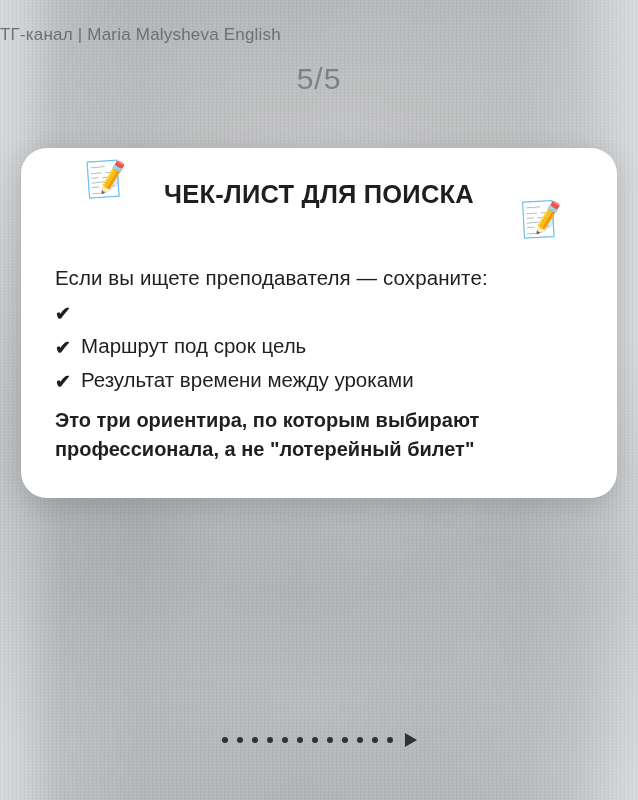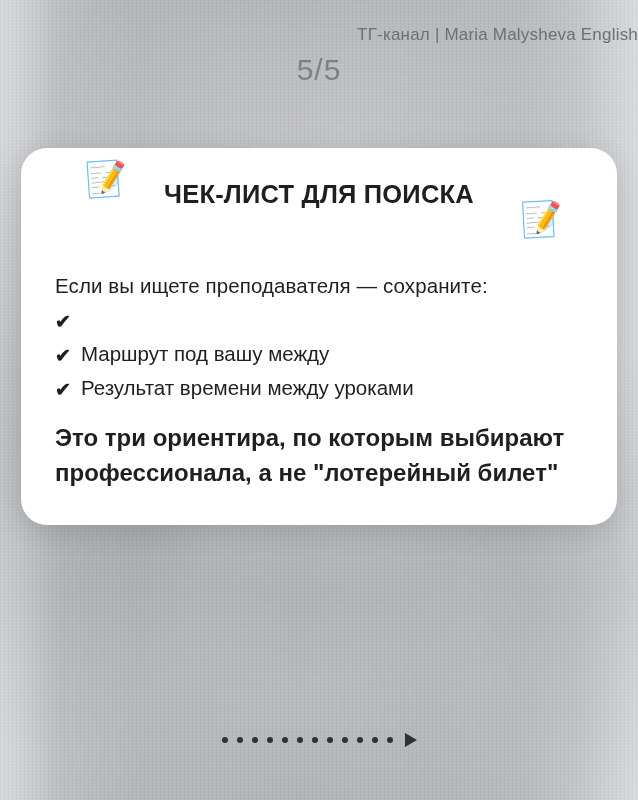--- a/index.html
+++ b/index.html
@@ -41,29 +41,29 @@
       repeating-linear-gradient(0deg, rgba(255,255,255,.5) 0px, rgba(255,255,255,.5) 1px, rgba(0,0,0,0) 1px, rgba(0,0,0,0) 3px),
       repeating-linear-gradient(90deg, rgba(0,0,0,.35) 0px, rgba(0,0,0,.35) 1px, rgba(0,0,0,0) 1px, rgba(0,0,0,0) 4px);
   }
 
   .content { position: relative; z-index: 2; }
 
   
   .channel {
     position: absolute;
     top: 25px; left: 0; right: 0;
-    text-align: right;
+    text-align: left;
     font-size: 17px;
     letter-spacing: .2px;
     color: #6d7072;
     font-weight: 400;
   }
   .counter {
     position: absolute;
-    top: 53px; left: 0; right: 0;
+    top: 62px; left: 0; right: 0;
     text-align: center;
     font-size: 30px;
     color: #7e8184;
     font-weight: 400;
     letter-spacing: 1px;
   }
 
   
   .card {
     position: absolute;
@@ -92,21 +92,21 @@
   .emoji {
     position: absolute;
     font-size: 34px;
     line-height: 1;
     user-select: none;
   }
   .emoji-left { left: 30px; top: -16px; transform: rotate(-4deg); }
   .emoji-right { right: 20px; top: 24px; transform: rotate(-3deg); }
 
   .lead {
-    margin-top: 22px;
+    margin-top: 14px;
     font-size: 20.5px;
     color: #1d1f21;
     font-weight: 400;
     letter-spacing: .1px;
   }
 
   .checklist {
     margin-top: 8px;
     list-style: none;
   }
@@ -121,22 +121,22 @@
   }
   .check {
     font-size: 19px;
     color: #1d1f21;
     font-weight: 700;
     flex: 0 0 auto;
     transform: translateY(1px);
   }
 
   .closing {
-    margin-top: 17px;
-    font-size: 24px;
+    margin-top: 10px;
+    font-size: 20px;
     line-height: 1.45;
     font-weight: 700;
     color: #1d1f21;
   }
 
   
   .dots {
     position: absolute;
     left: 0; right: 0;
     top: 733px;
@@ -181,21 +181,21 @@
     </div>
 
     <p class="lead">Если вы ищете преподавателя — сохраните:</p>
 
     <ul class="checklist">
       <li>
         <span class="check">✔</span>
       </li>
       <li>
         <span class="check">✔</span>
-        <span>Маршрут под вашу между</span>
+        <span>Маршрут под срок цель</span>
       </li>
       <li>
         <span class="check">✔</span>
         <span>Результат времени между уроками</span>
       </li>
     </ul>
 
     <div class="closing">
       <div>Это три ориентира, по которым выбирают</div>
       <div>профессионала, а не "лотерейный билет"</div>

